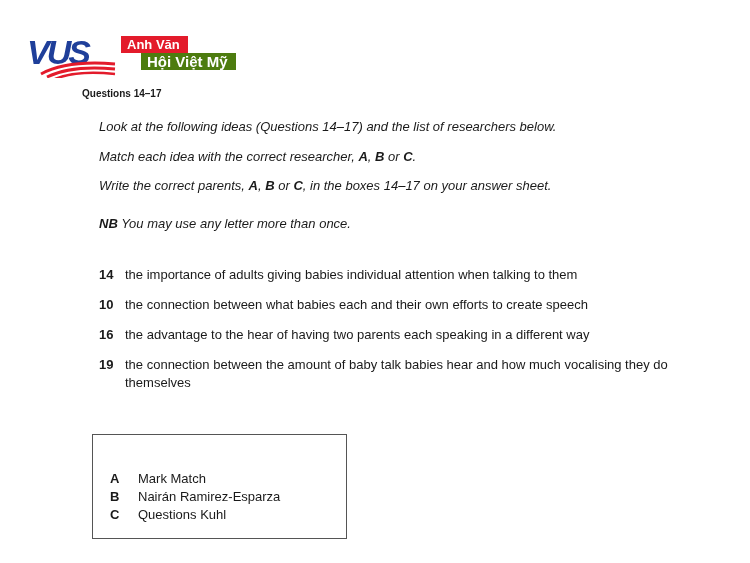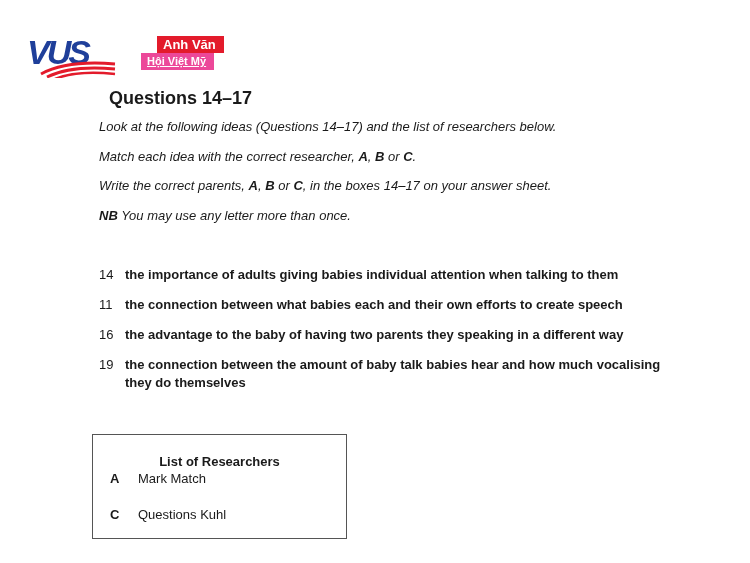--- a/index.html
+++ b/index.html
@@ -4,32 +4,32 @@
   <style>
     html, body { margin: 0; padding: 0; }
     body {
       width: 750px; height: 563px; background: #ffffff; position: relative; overflow: hidden;
       font-family: "Liberation Sans", sans-serif; color: #1a1a1a;
     }
     .logo { position: absolute; left: 27px; top: 34px; width: 220px; height: 46px; }
     .logo-vus { position: absolute; left: 0; top: 0; width: 92px; height: 44px; }
     .logo-line1 {
       position: absolute; left: 94px; top: 2px; background: #e31b2b; color: #fff;
-      font-size: 13px; font-weight: bold; padding: 1px 8px 1px 6px; line-height: 15px; margin-left: 36px;
+      font-size: 13px; font-weight: bold; padding: 1px 8px 1px 6px; line-height: 15px;
     }
     .logo-line2 {
-      position: absolute; left: 114px; top: 19px; background: #ec4899; color: #fff;
-      font-size: 11px; font-weight: bold; padding: 1px 8px 1px 6px; line-height: 15px; text-decoration: underline;
+      position: absolute; left: 114px; top: 19px; background: #4d7c0f; color: #fff;
+      font-size: 15px; font-weight: bold; padding: 1px 8px 1px 6px; line-height: 15px;
     }
-    .heading { position: absolute; left: 109px; top: 88px; font-size: 18px; font-weight: bold; text-align: right; }
+    .heading { position: absolute; left: 82px; top: 88px; font-size: 10px; font-weight: bold; text-align: right; }
     .instr { position: absolute; left: 99px; font-size: 13px; font-style: italic; white-space: nowrap; }
     .instr b { font-style: italic; }
     .q { position: absolute; left: 99px; font-size: 13px; width: 580px; line-height: 18px; }
-    .q .num { position: absolute; left: 0; top: 0; font-weight: normal; }
-    .q .txt { display: block; margin-left: 26px; font-weight: bold; }
+    .q .num { position: absolute; left: 0; top: 0; font-weight: bold; }
+    .q .txt { display: block; margin-left: 26px; }
     .box {
       position: absolute; left: 92px; top: 434px; width: 255px; height: 105px;
       border: 1px solid #555; box-sizing: border-box;
     }
     .box-title { position: absolute; left: 0; right: 0; top: 19px; text-align: center; font-size: 13px; font-weight: bold; }
     .r { position: absolute; left: 17px; font-size: 13px; }
     .r .letter { display: inline-block; width: 28px; font-weight: bold; }
   </style>
 </head>
 <body>
@@ -50,42 +50,44 @@
 <div class="instr" style="top:119px">Look at the following ideas (Questions 14–17) and the list of researchers below.</div>
 
 <div class="instr" style="top:149px">
   <span>Match each idea with the correct researcher, </span><b>A</b><span>, </span><b>B</b><span> or </span><b>C</b><span>.</span>
 </div>
 
 <div class="instr" style="top:178px">
   <span>Write the correct parents, </span><b>A</b><span>, </span><b>B</b><span> or </span><b>C</b><span>, in the boxes 14–17 on your answer sheet.</span>
 </div>
 
-<div class="instr" style="top:208px">
+<div class="instr" style="top:216px">
   <b>NB</b><span> You may use any letter more than once.</span>
 </div>
 
 <div class="q" style="top:266px">
   <span class="num">14</span>
   <span class="txt">the importance of adults giving babies individual attention when talking to them</span>
 </div>
 <div class="q" style="top:296px">
-  <span class="num">11</span>
+  <span class="num">10</span>
   <span class="txt">the connection between what babies each and their own efforts to create speech</span>
 </div>
 <div class="q" style="top:326px">
   <span class="num">16</span>
-  <span class="txt">the advantage to the baby of having two parents they speaking in a different way</span>
+  <span class="txt">the advantage to the hear of having two parents each speaking in a different way</span>
 </div>
 <div class="q" style="top:356px">
   <span class="num">19</span>
   <span class="txt">the connection between the amount of baby talk babies hear and how much vocalising they do themselves</span>
 </div>
 
 <div class="box">
-  <div class="box-title">List of Researchers</div>
   <div class="r" style="top:36px">
     <span class="letter">A</span><span>Mark Match</span>
+  </div>
+  <div class="r" style="top:54px">
+    <span class="letter">B</span><span>Nairán Ramirez-Esparza</span>
   </div>
   <div class="r" style="top:72px">
     <span class="letter">C</span><span>Questions Kuhl</span>
   </div>
 </div>
 
 </body></html>

